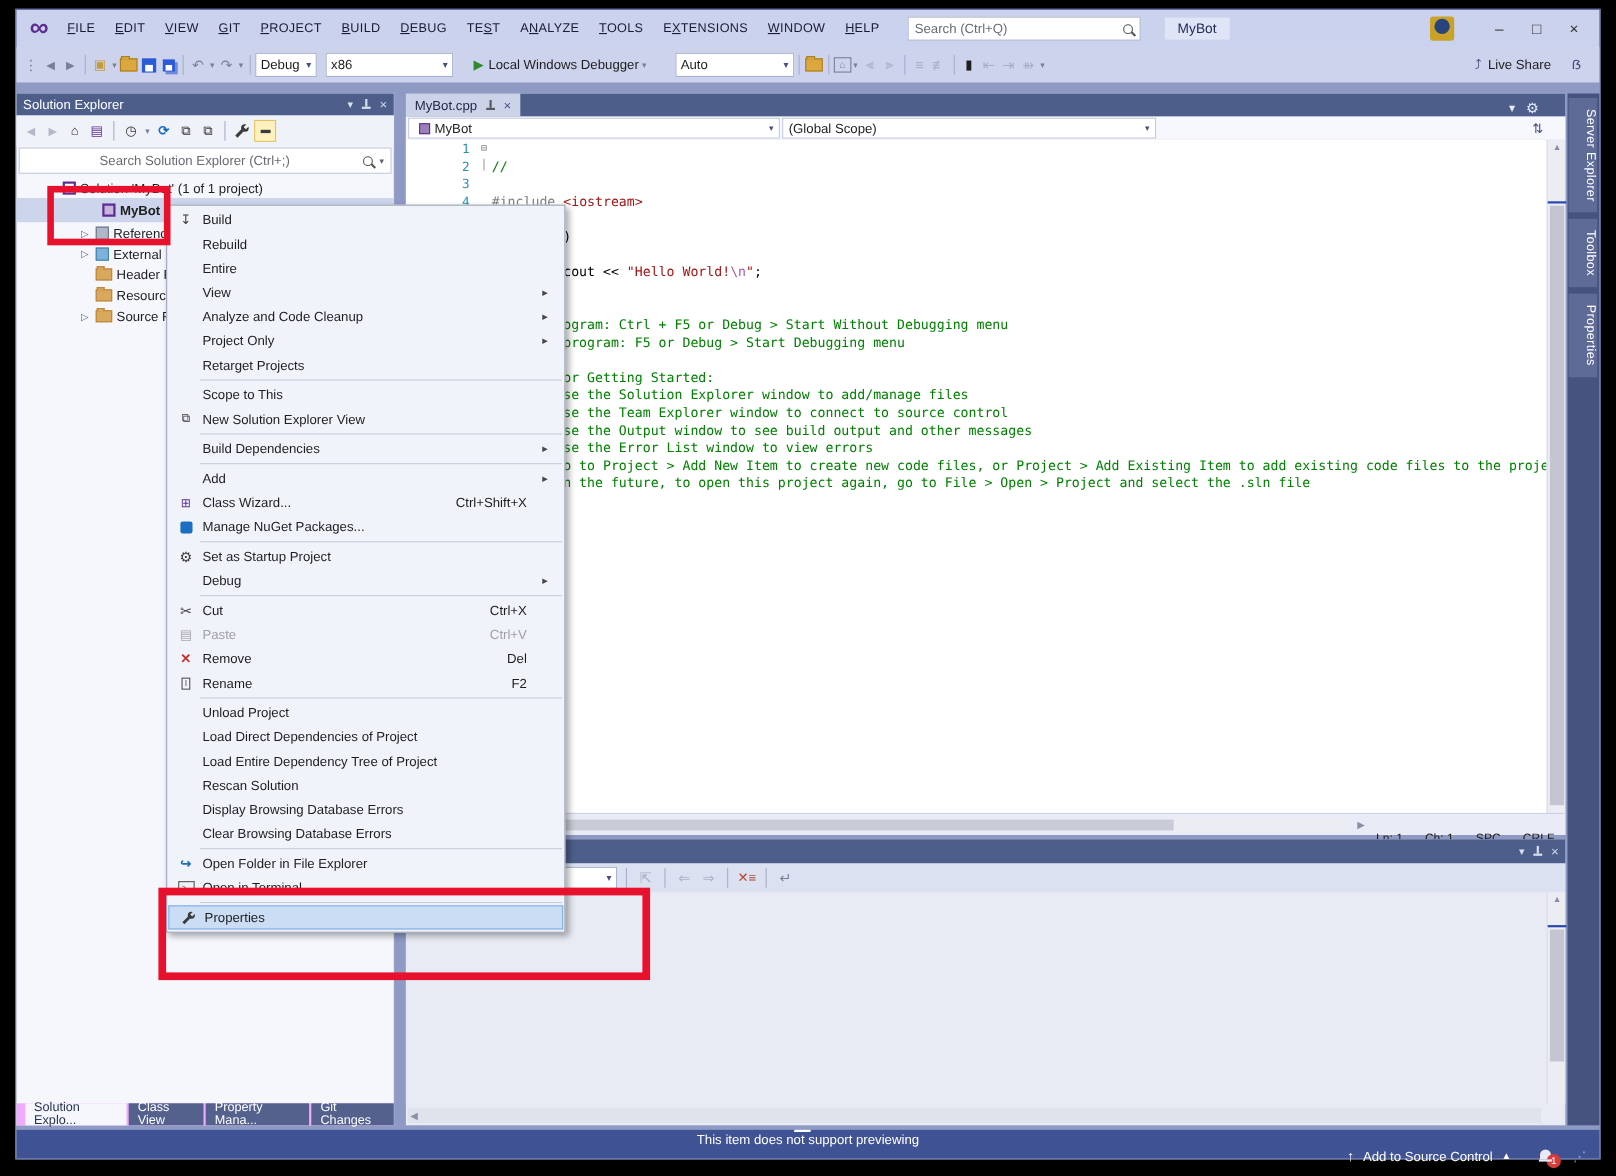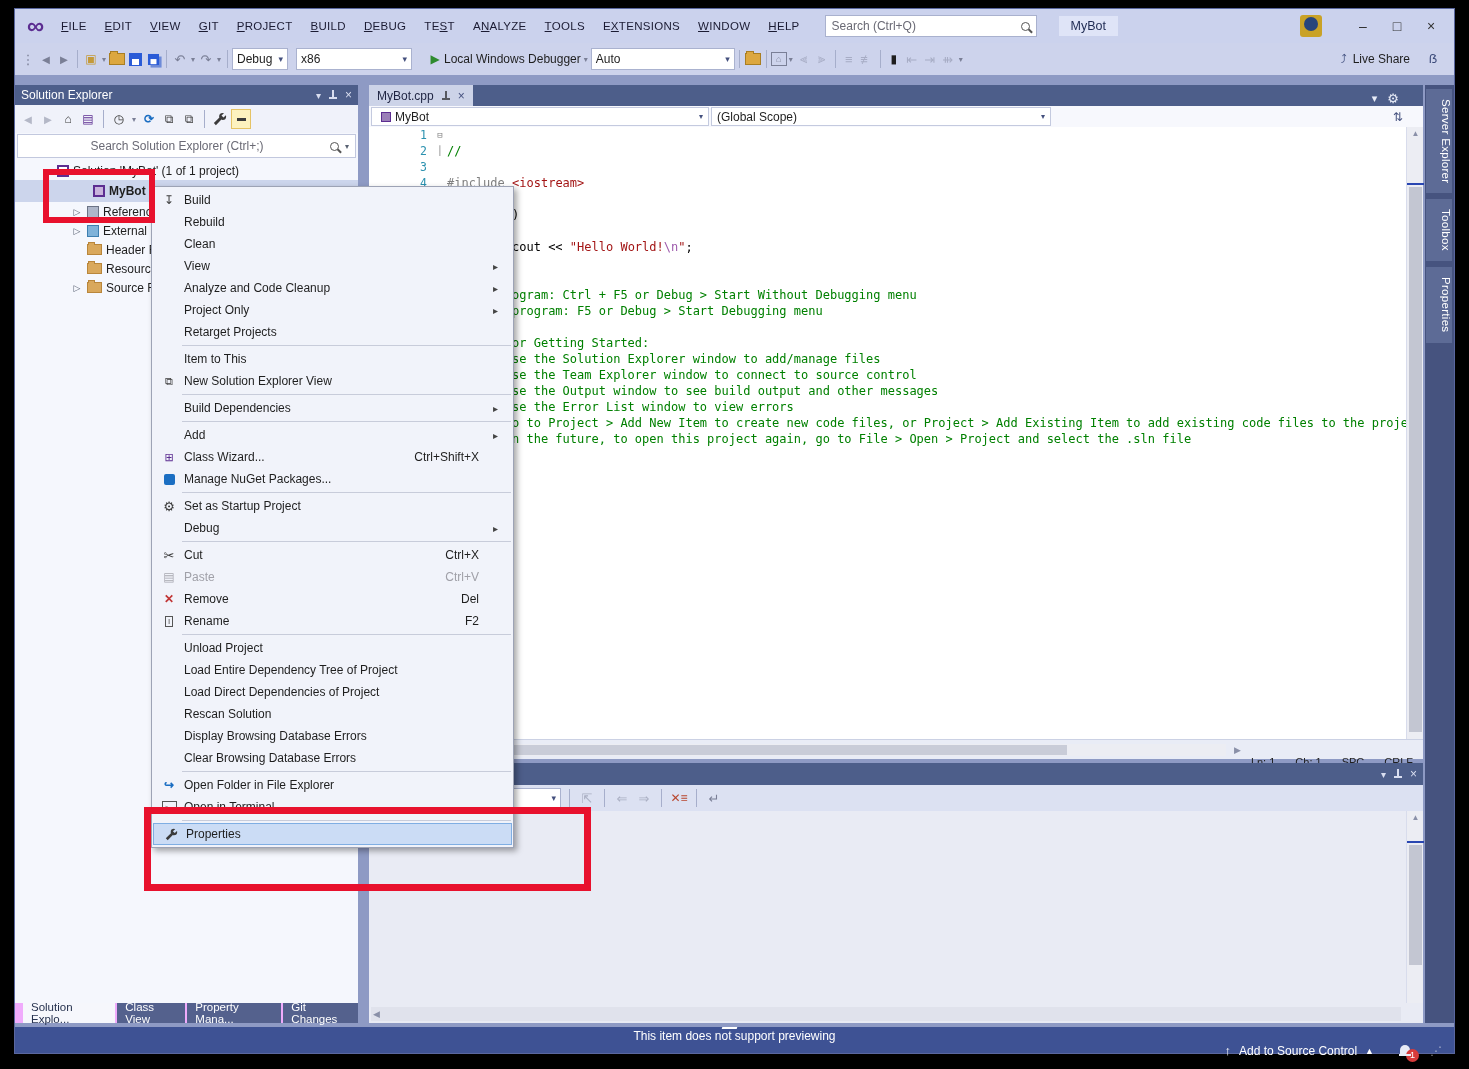--- a/index.html
+++ b/index.html
@@ -177,21 +177,21 @@
       <span>Debug</span>
           <span class="arr">▾</span>
     </div>
     <div class="combo" style="width:116px;margin-left:8px;">
       <span>x86</span>
           <span class="arr">▾</span>
     </div>
     <span class="gi" style="color:#2E8B2E;margin-left:14px;">▶</span>
     <span style="font-size:12px;color:#1e1e1e;">Local Windows Debugger</span>
     <span class="gi tb-ic" style="width:10px;font-size:8px;">▾</span>
-    <div class="combo" style="width:144px;margin-left:0;">
+    <div class="combo" style="width:108px;margin-left:23px;">
       <span>Auto</span>
           <span class="arr">▾</span>
     </div>
     <span class="sep-v"></span>
     <span class="gi">
           <span class="folder-ic"></span>
         </span>
     <span class="sep-v"></span>
     <span class="gi tb-ic" style="border:1px solid #7A7F96;width:14px;height:12px;font-size:9px;">⌂</span>
     <span class="gi tb-ic" style="width:8px;font-size:8px;">▾</span>
@@ -428,21 +428,21 @@
           <span class="lbl">Build</span>
           <span class="sub"></span>
         </div>
         <div class="mi">
           <span class="mic"></span>
           <span class="lbl">Rebuild</span>
           <span class="sub"></span>
         </div>
         <div class="mi">
           <span class="mic"></span>
-          <span class="lbl">Clean</span>
+          <span class="lbl">Entire</span>
           <span class="sub"></span>
         </div>
         <div class="mi">
           <span class="mic"></span>
           <span class="lbl">View</span>
           <span class="sub">▸</span>
         </div>
         <div class="mi">
           <span class="mic"></span>
           <span class="lbl">Analyze and Code Cleanup</span>
@@ -454,21 +454,21 @@
           <span class="sub">▸</span>
         </div>
         <div class="mi">
           <span class="mic"></span>
           <span class="lbl">Retarget Projects</span>
           <span class="sub"></span>
         </div>
         <div class="msep"></div>
         <div class="mi">
           <span class="mic"></span>
-          <span class="lbl">Item to This</span>
+          <span class="lbl">Scope to This</span>
           <span class="sub"></span>
         </div>
         <div class="mi">
           <span class="mic">
             <span style="color:#3B3B3B;font-size:11px;">⧉</span>
           </span>
           <span class="lbl">New Solution Explorer View</span>
           <span class="sub"></span>
         </div>
         <div class="msep"></div>
@@ -545,26 +545,26 @@
           <span class="sub"></span>
         </div>
         <div class="msep"></div>
         <div class="mi">
           <span class="mic"></span>
           <span class="lbl">Unload Project</span>
           <span class="sub"></span>
         </div>
         <div class="mi">
           <span class="mic"></span>
+          <span class="lbl">Load Direct Dependencies of Project</span>
+          <span class="sub"></span>
+        </div>
+        <div class="mi">
+          <span class="mic"></span>
           <span class="lbl">Load Entire Dependency Tree of Project</span>
-          <span class="sub"></span>
-        </div>
-        <div class="mi">
-          <span class="mic"></span>
-          <span class="lbl">Load Direct Dependencies of Project</span>
           <span class="sub"></span>
         </div>
         <div class="mi">
           <span class="mic"></span>
           <span class="lbl">Rescan Solution</span>
           <span class="sub"></span>
         </div>
         <div class="mi">
           <span class="mic"></span>
           <span class="lbl">Display Browsing Database Errors</span>

